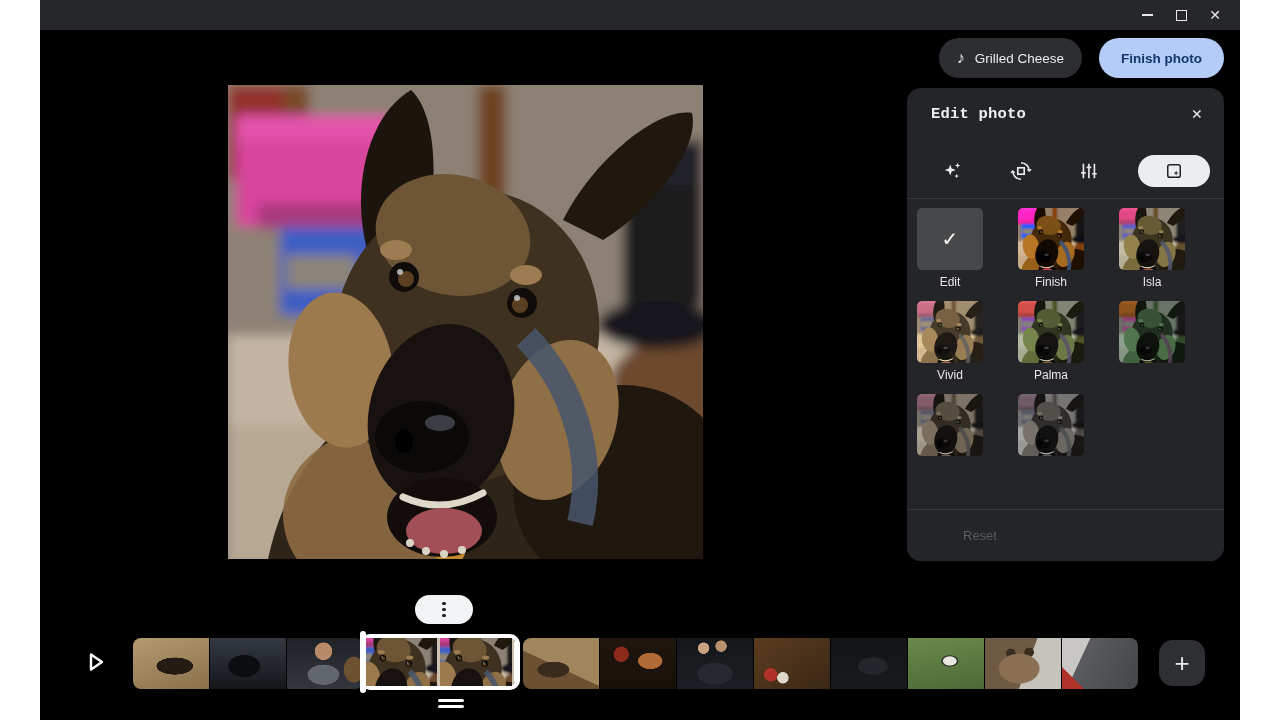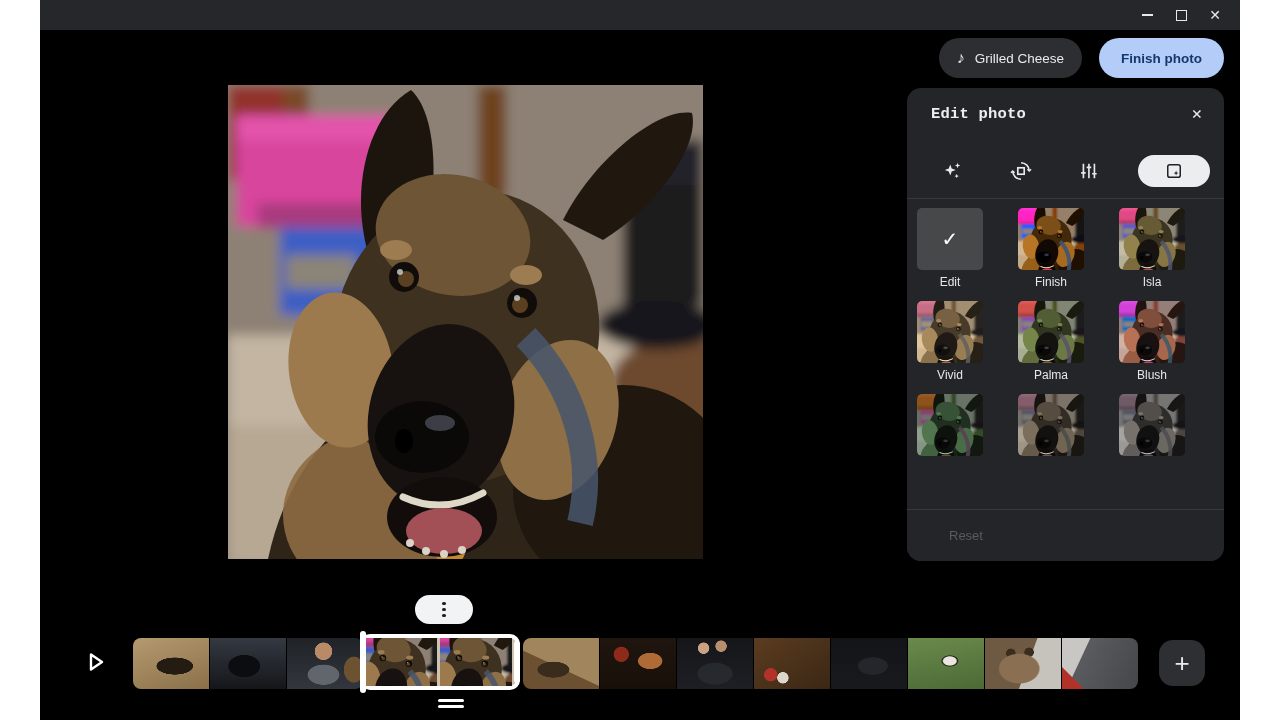--- a/index.html
+++ b/index.html
@@ -108,21 +108,21 @@
   .t-isla{filter:hue-rotate(14deg) saturate(.95) brightness(1.03);}
   .t-desert{filter:sepia(.55) saturate(1.25) contrast(.95);}
   .t-clay{filter:saturate(.55) sepia(.28) brightness(1.02);}
   .t-palma{filter:hue-rotate(42deg) saturate(.9);}
   .t-blush{filter:hue-rotate(-22deg) saturate(1.25);}
   .t-p1{filter:hue-rotate(75deg) saturate(.8) brightness(.85);}
   .t-p2{filter:sepia(.5) saturate(.6) brightness(.8);}
   .t-p3{filter:grayscale(.85) brightness(.9);}
   .panel-footer{position:absolute;left:0;right:0;bottom:0;height:51px;border-top:1px solid #393a3d;
     display:flex;align-items:center;background:#242528;}
-  .reset{margin-left:42px;font-size:13px;color:#595b5f;}
+  .reset{margin-left:56px;font-size:13px;color:#595b5f;}
 </style>
 </head>
 <body>
 
 <div class="window">
 
   <div class="titlebar">
     <div class="wbtn">
         <span class="min-glyph"></span>
       </div>
@@ -332,28 +332,20 @@
         <div class="fcell">
           <div class="ftile">
               <svg class="t-palma" viewBox="30 0 420 474" preserveAspectRatio="xMidYMid slice">
                 <use href="#dogscene"></use>
               </svg>
             </div>
           <div class="flabel">Palma</div>
         </div>
         <div class="fcell">
           <div class="ftile">
-              <svg class="t-blush" viewBox="30 0 420 474" preserveAspectRatio="xMidYMid slice">
-                <use href="#dogscene"></use>
-              </svg>
-            </div>
-          <div class="flabel">Blush</div>
-        </div>
-        <div class="fcell">
-          <div class="ftile">
               <svg class="t-p1" viewBox="30 0 420 474" preserveAspectRatio="xMidYMid slice">
                 <use href="#dogscene"></use>
               </svg>
             </div>
         </div>
         <div class="fcell">
           <div class="ftile">
               <svg class="t-p2" viewBox="30 0 420 474" preserveAspectRatio="xMidYMid slice">
                 <use href="#dogscene"></use>
               </svg>

